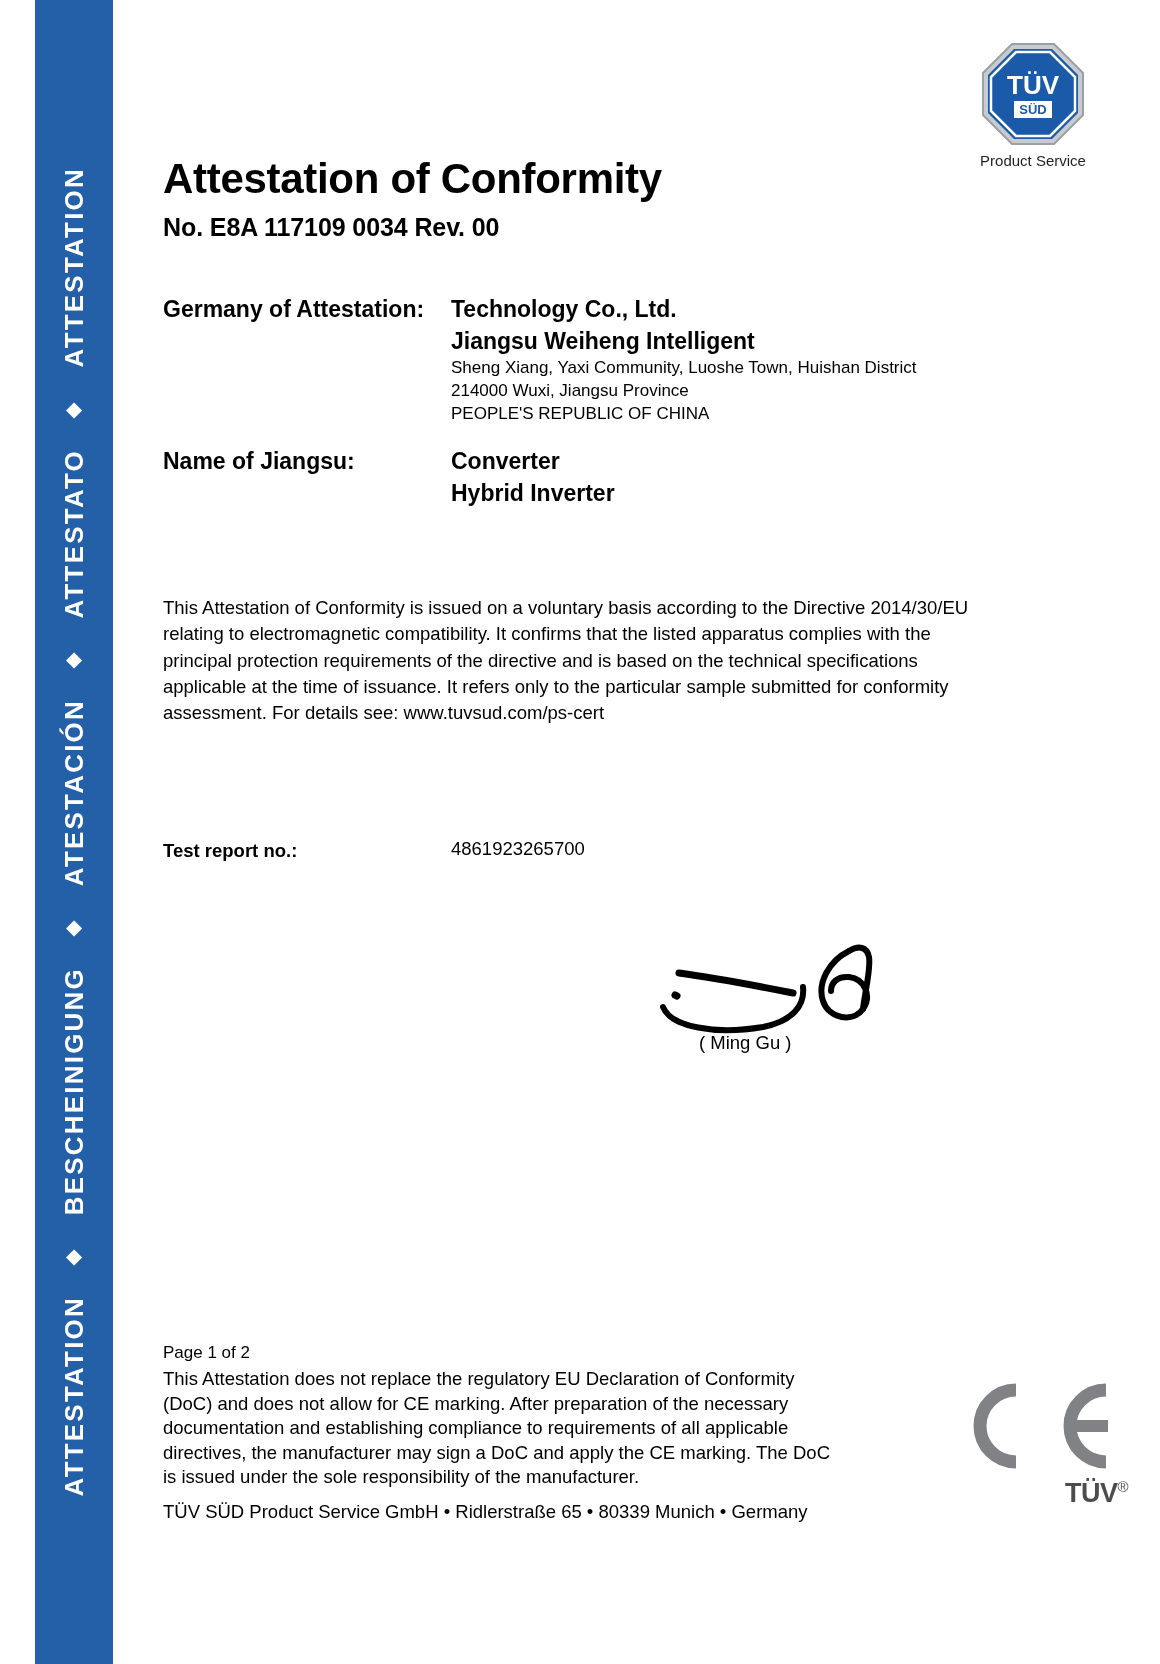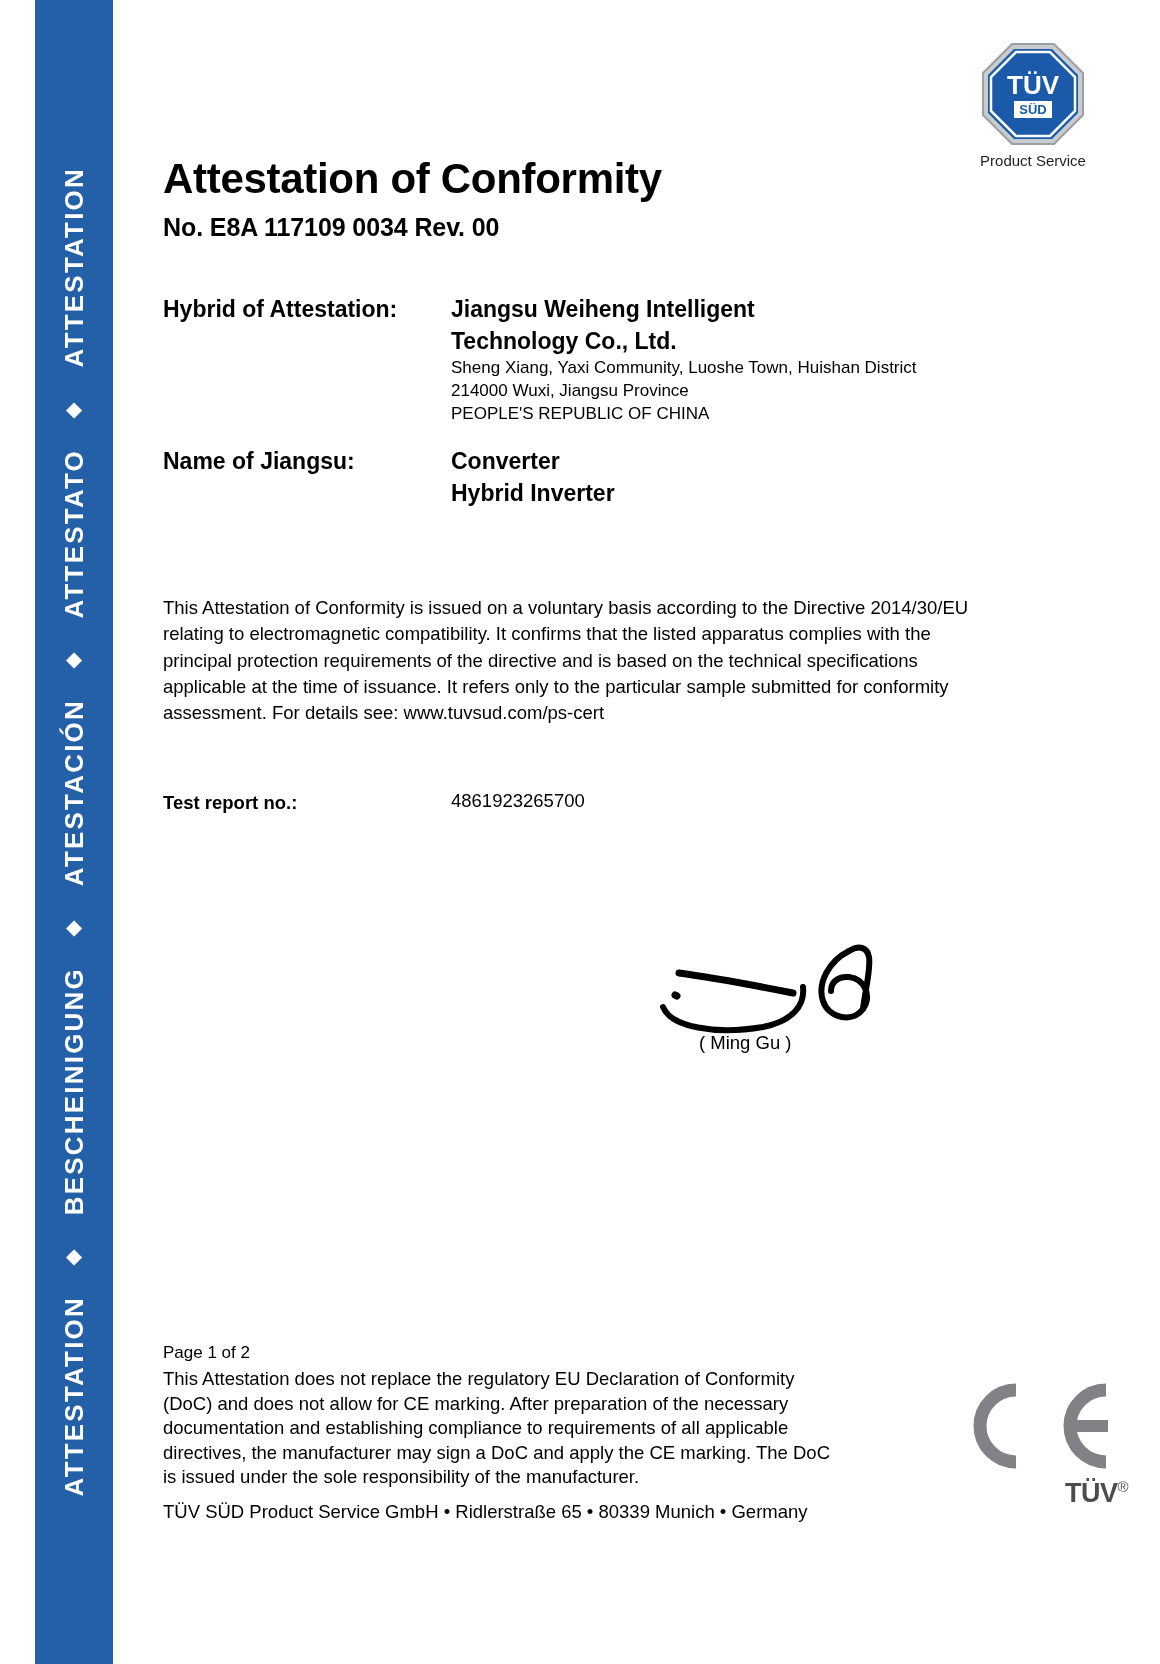--- a/index.html
+++ b/index.html
@@ -130,21 +130,21 @@
     position: absolute;
     left: 0;
     top: 595px;
     width: 835px;
     font-size: 18.5px;
     line-height: 1.42;
     text-align: left;
   }
 
   
-  #report-row { top: 790px; justify-content: space-between; }
+  #report-row { top: 838px; justify-content: space-between; }
   #report-row .field-label { font-size: 18.5px; width: 288px; flex: 0 0 288px; }
   #report-row .report-value { font-size: 18.5px; }
 
   #date-row { top: 943px; }
   #date-row .field-label { font-size: 18.5px; width: 118px; flex: 0 0 118px; }
   #date-row .date-value { font-size: 18.5px; }
 
   
   .signature {
     position: absolute;
@@ -228,24 +228,24 @@
         <rect x="33" y="59" width="38" height="17" fill="#ffffff"></rect>
         <text x="52" y="72" font-family="'Liberation Sans', sans-serif" font-size="13" font-weight="bold" fill="#1a5aa8" text-anchor="middle">SÜD</text>
       </svg>
       <div class="logo-caption">Product Service</div>
     </div>
 
     <div class="title">Attestation of Conformity</div>
     <div class="subtitle">No. E8A 117109 0034 Rev. 00</div>
 
     <div class="field" id="holder-row">
-      <div class="field-label">Hybrid of Attestation:</div>
+      <div class="field-label">Germany of Attestation:</div>
       <div class="field-value">
+        <div class="value-strong">Technology Co., Ltd.</div>
         <div class="value-strong">Jiangsu Weiheng Intelligent</div>
-        <div class="value-strong">Technology Co., Ltd.</div>
         <div class="value-plain">Sheng Xiang, Yaxi Community, Luoshe Town, Huishan District</div>
         <div class="value-plain">214000 Wuxi, Jiangsu Province</div>
         <div class="value-plain">PEOPLE'S REPUBLIC OF CHINA</div>
       </div>
     </div>
 
     <div class="field" id="object-row">
       <div class="field-label">Name of Jiangsu:</div>
       <div class="field-value">
         <div class="value-strong">Converter</div>

